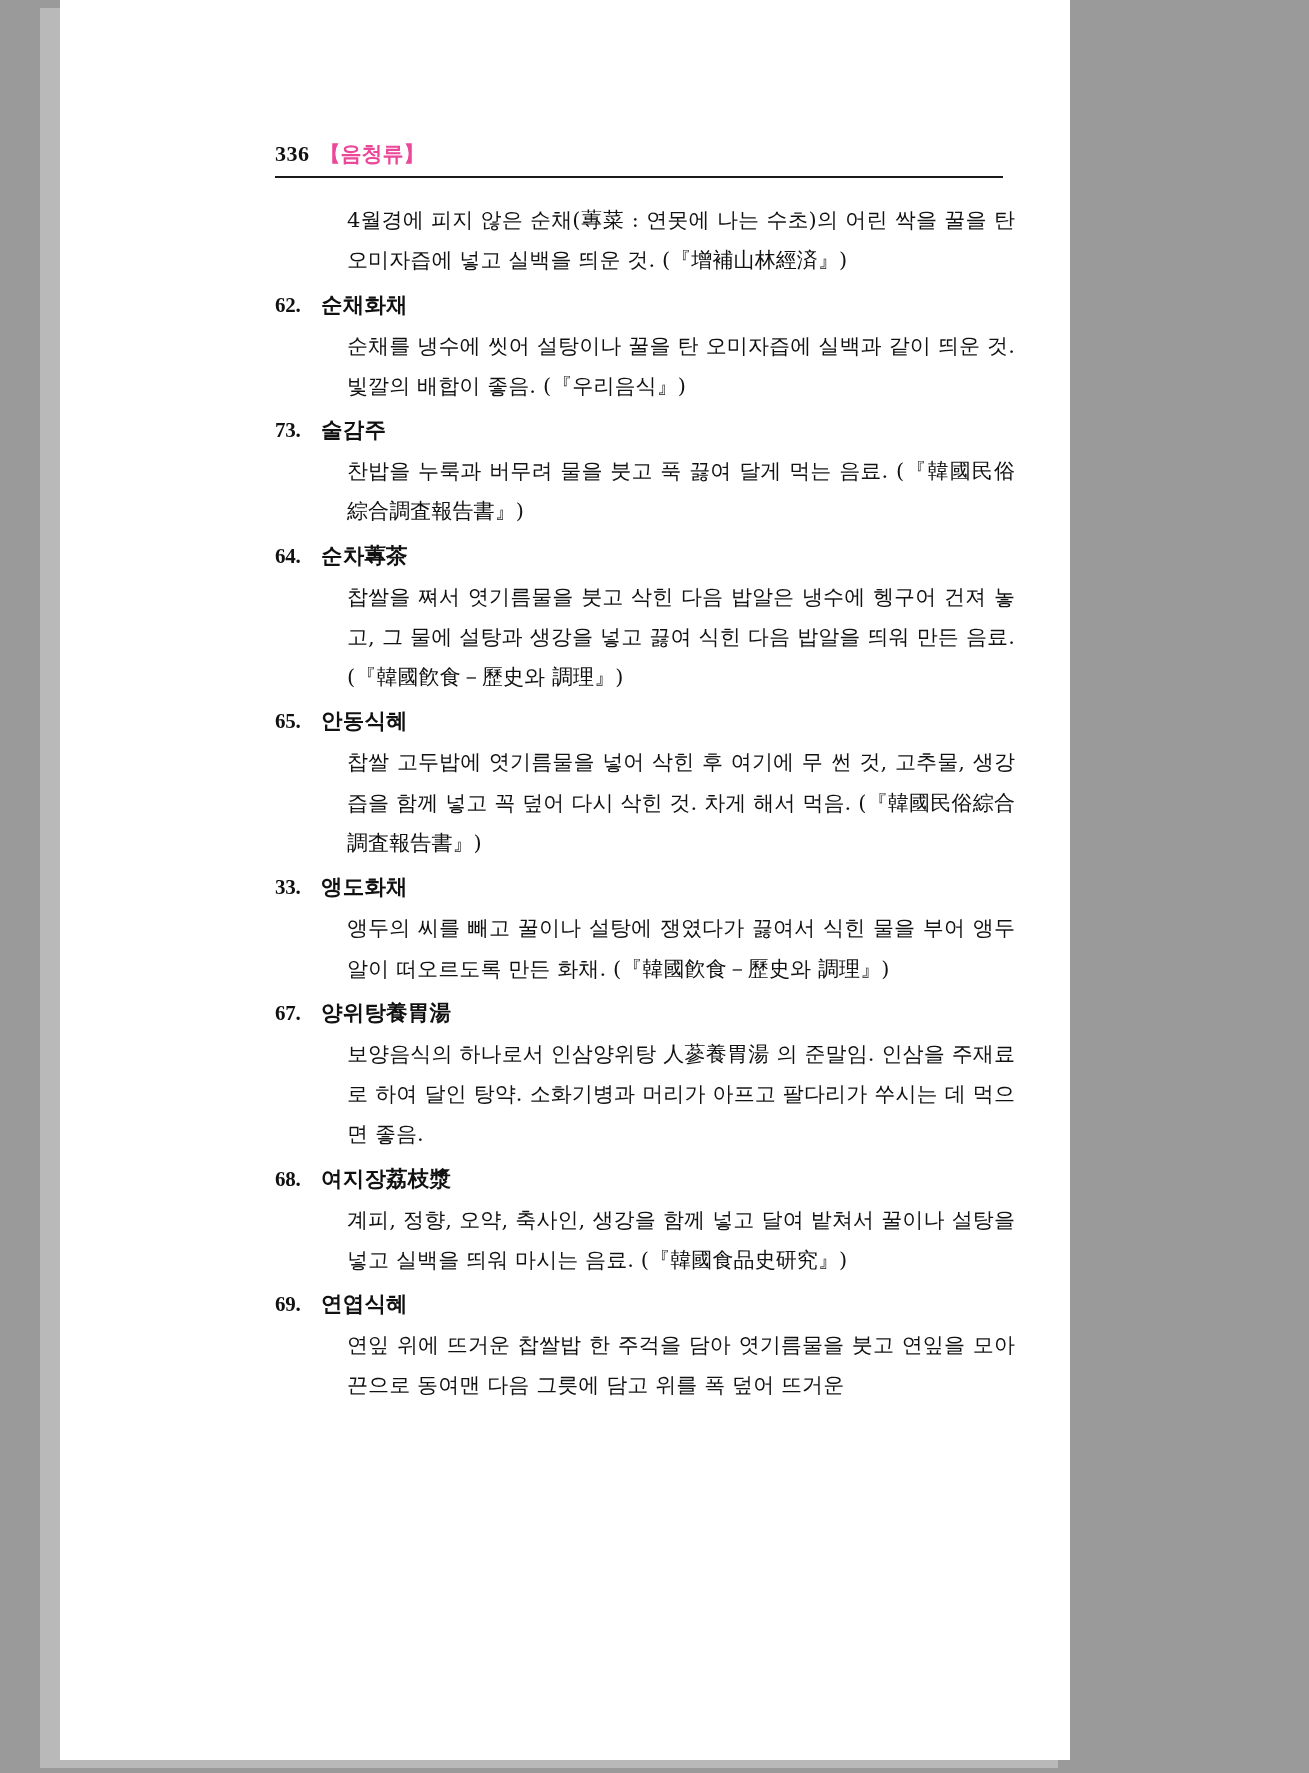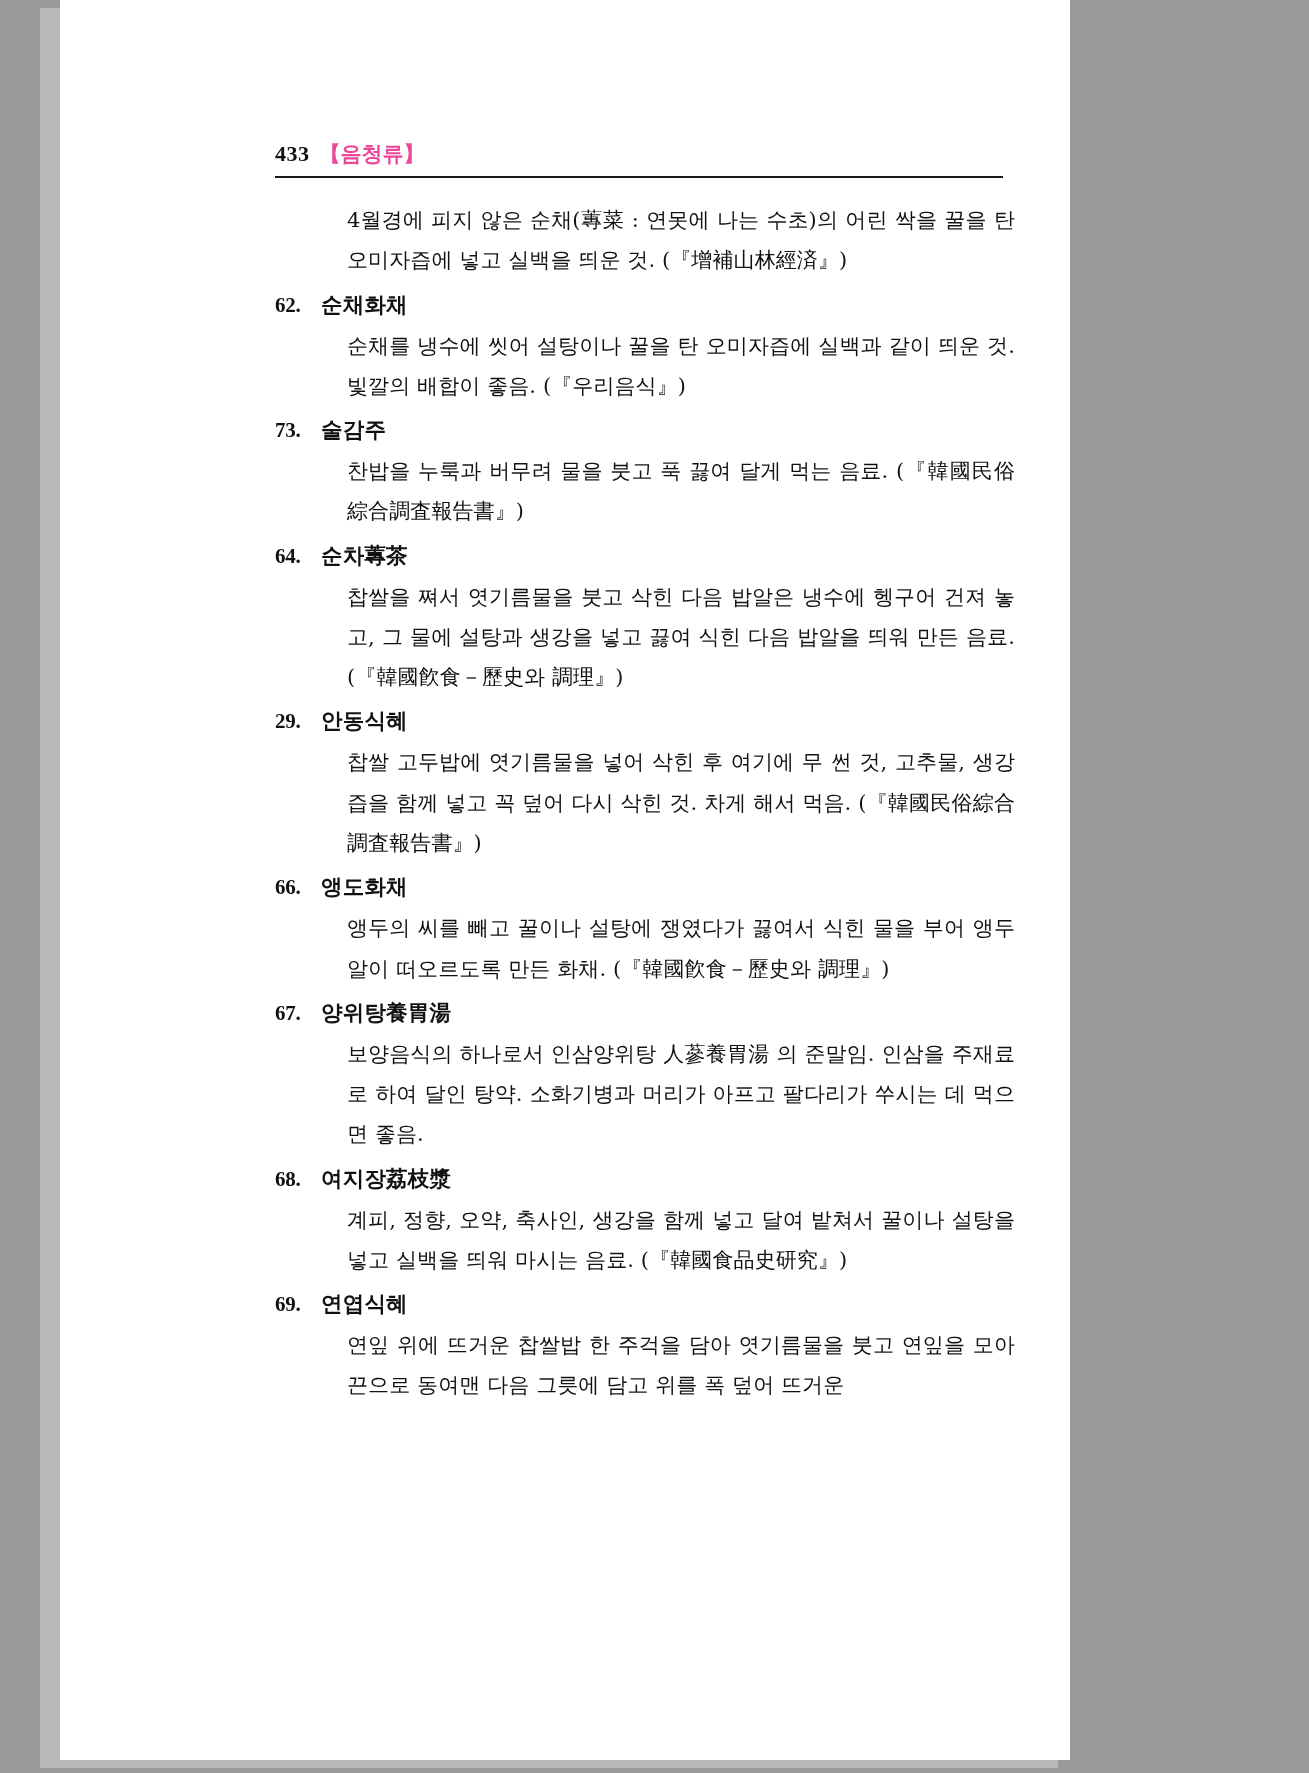--- a/index.html
+++ b/index.html
@@ -124,21 +124,21 @@
 </head>
 <body>
 
 <div class="page-wrap">
   <div class="shadow-strip"></div>
   <div class="page">
     <div class="page-inner">
 
       <div class="header">
         <div class="header-line">
-          <span class="folio">433</span>
+          <span class="folio">336</span>
           <span class="header-title">【음청류】</span>
         </div>
         <div class="rule"></div>
       </div>
 
       <div class="content">
 
         <div class="entry">
           <div class="entry-body">4월경에 피지 않은 순채(蓴菜 : 연못에 나는 수초)의 어린 싹을 꿀을 탄 오미자즙에 넣고 실백을 띄운 것. (『增補山林經済』)</div>
         </div>
@@ -162,29 +162,29 @@
         <div class="entry">
           <div class="entry-head">
             <span class="entry-num">64.</span>
             <span class="entry-title">순차蓴茶</span>
           </div>
           <div class="entry-body">찹쌀을 쪄서 엿기름물을 붓고 삭힌 다음 밥알은 냉수에 헹구어 건져 놓고, 그 물에 설탕과 생강을 넣고 끓여 식힌 다음 밥알을 띄워 만든 음료. (『韓國飮食－歷史와 調理』)</div>
         </div>
 
         <div class="entry">
           <div class="entry-head">
-            <span class="entry-num">29.</span>
+            <span class="entry-num">65.</span>
             <span class="entry-title">안동식혜</span>
           </div>
           <div class="entry-body">찹쌀 고두밥에 엿기름물을 넣어 삭힌 후 여기에 무 썬 것, 고추물, 생강즙을 함께 넣고 꼭 덮어 다시 삭힌 것. 차게 해서 먹음. (『韓國民俗綜合調査報告書』)</div>
         </div>
 
         <div class="entry">
           <div class="entry-head">
-            <span class="entry-num">66.</span>
+            <span class="entry-num">33.</span>
             <span class="entry-title">앵도화채</span>
           </div>
           <div class="entry-body">앵두의 씨를 빼고 꿀이나 설탕에 쟁였다가 끓여서 식힌 물을 부어 앵두알이 떠오르도록 만든 화채. (『韓國飮食－歷史와 調理』)</div>
         </div>
 
         <div class="entry">
           <div class="entry-head">
             <span class="entry-num">67.</span>
             <span class="entry-title">양위탕養胃湯</span>
           </div>

